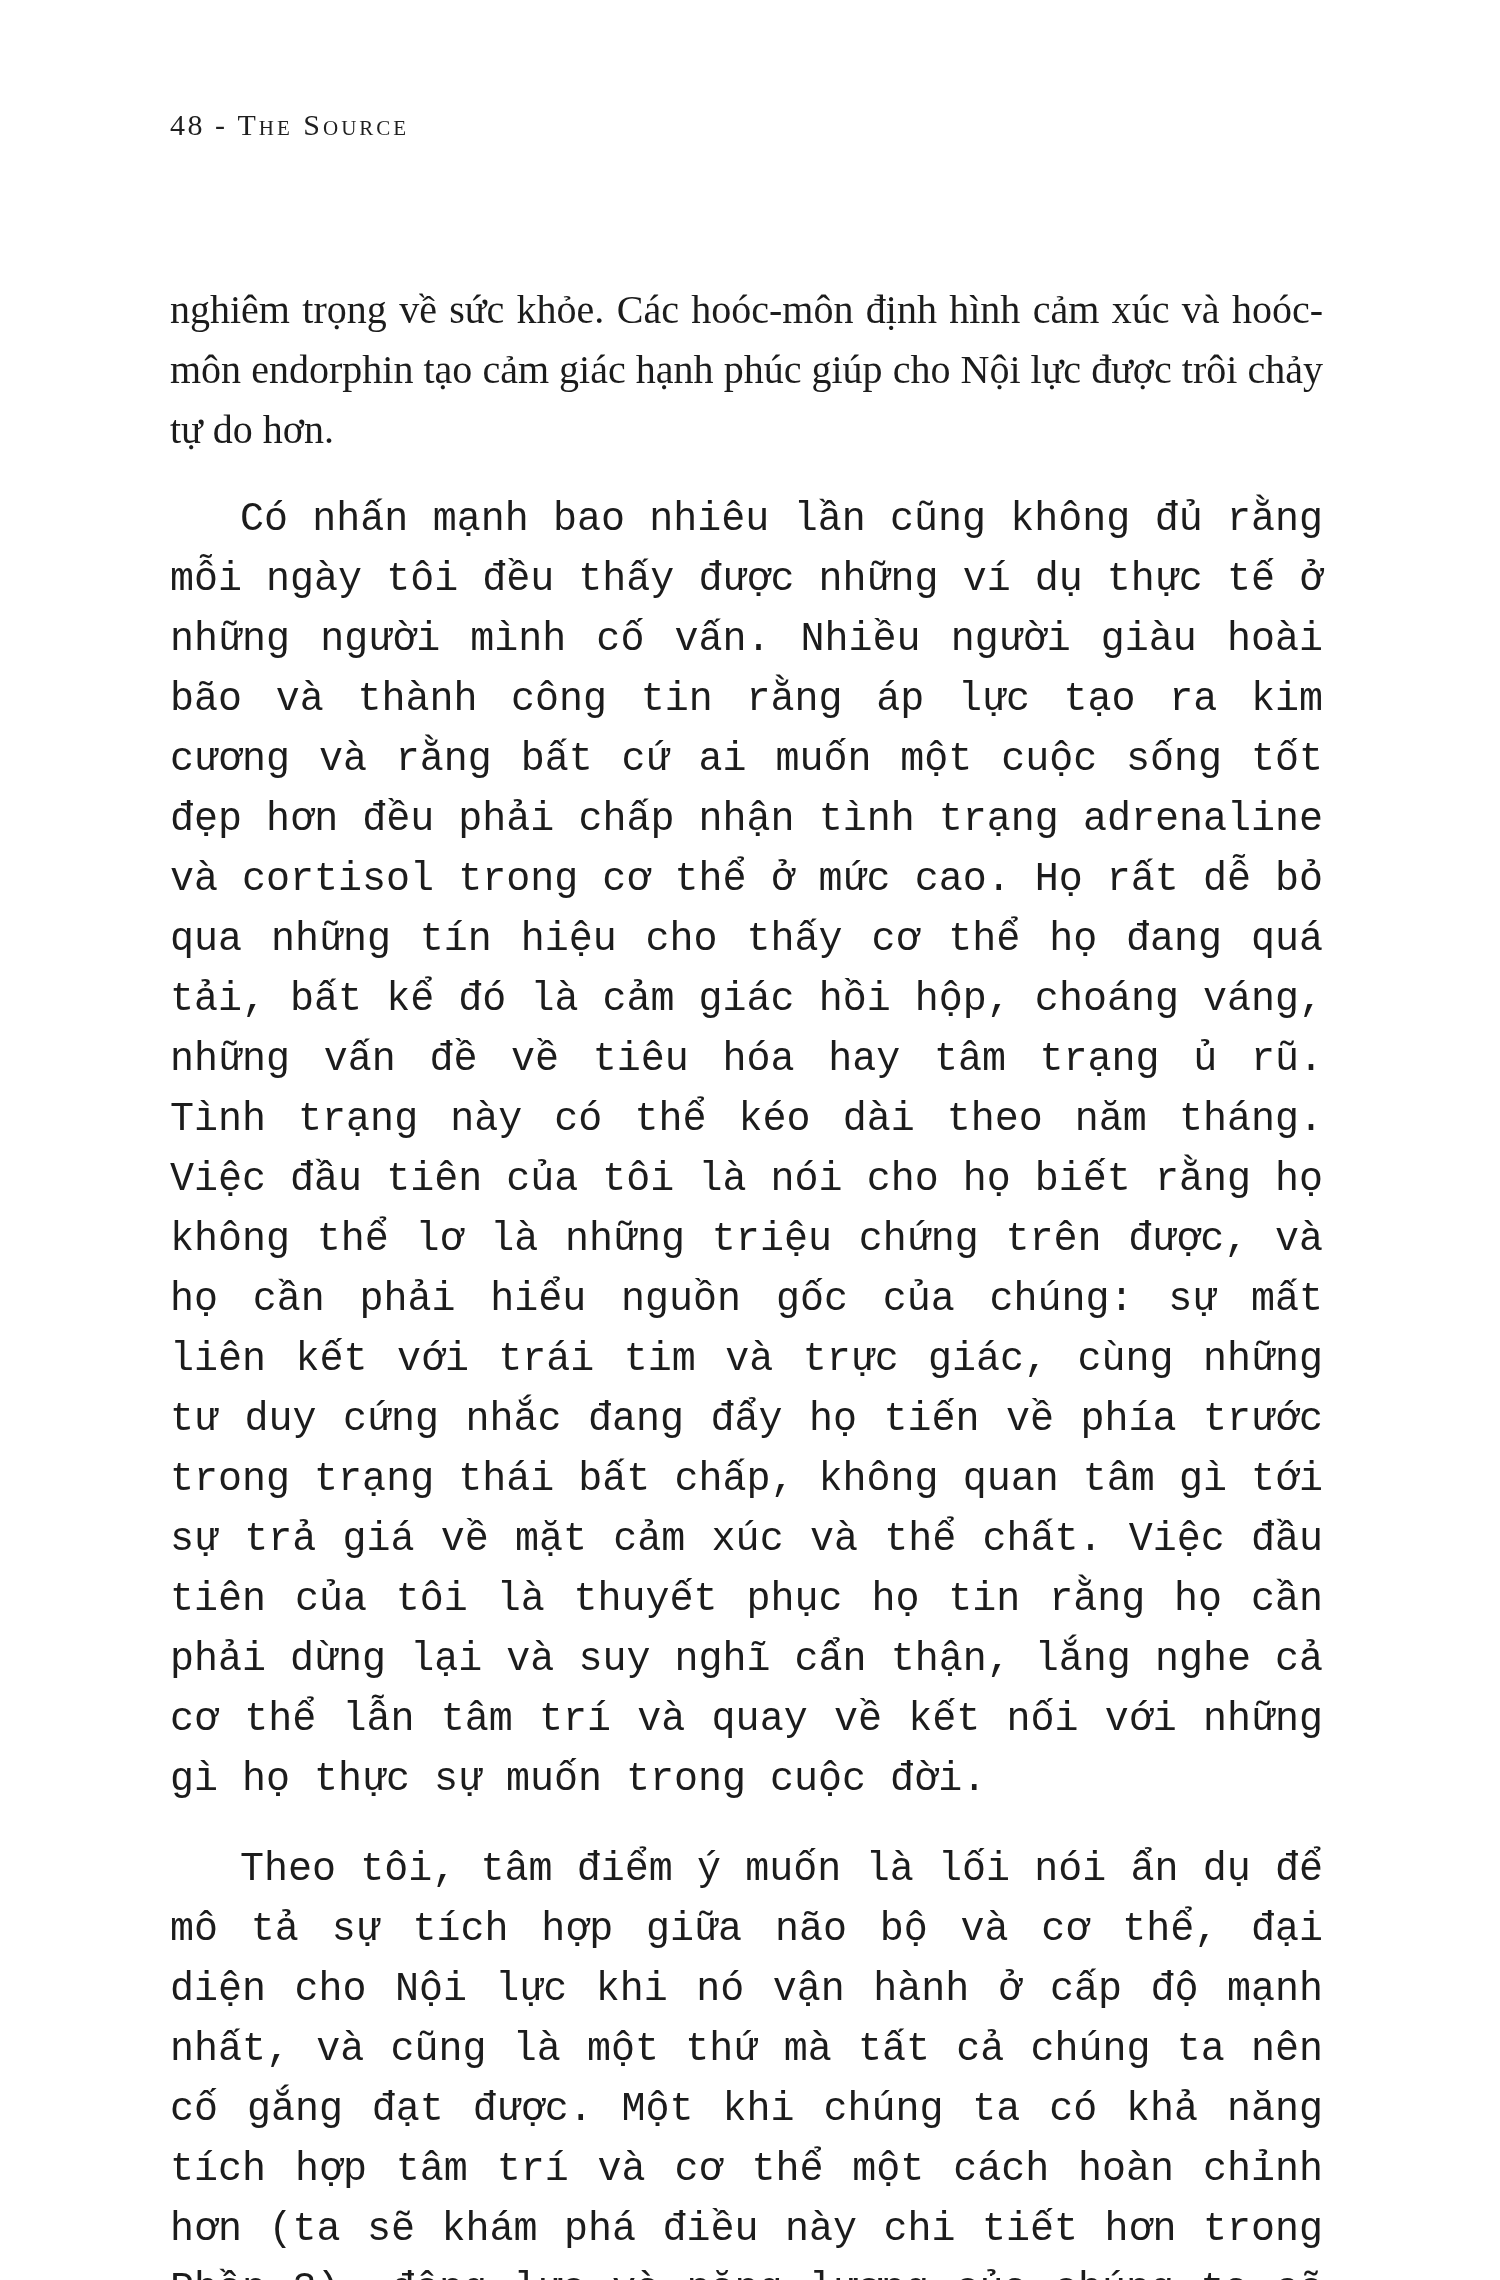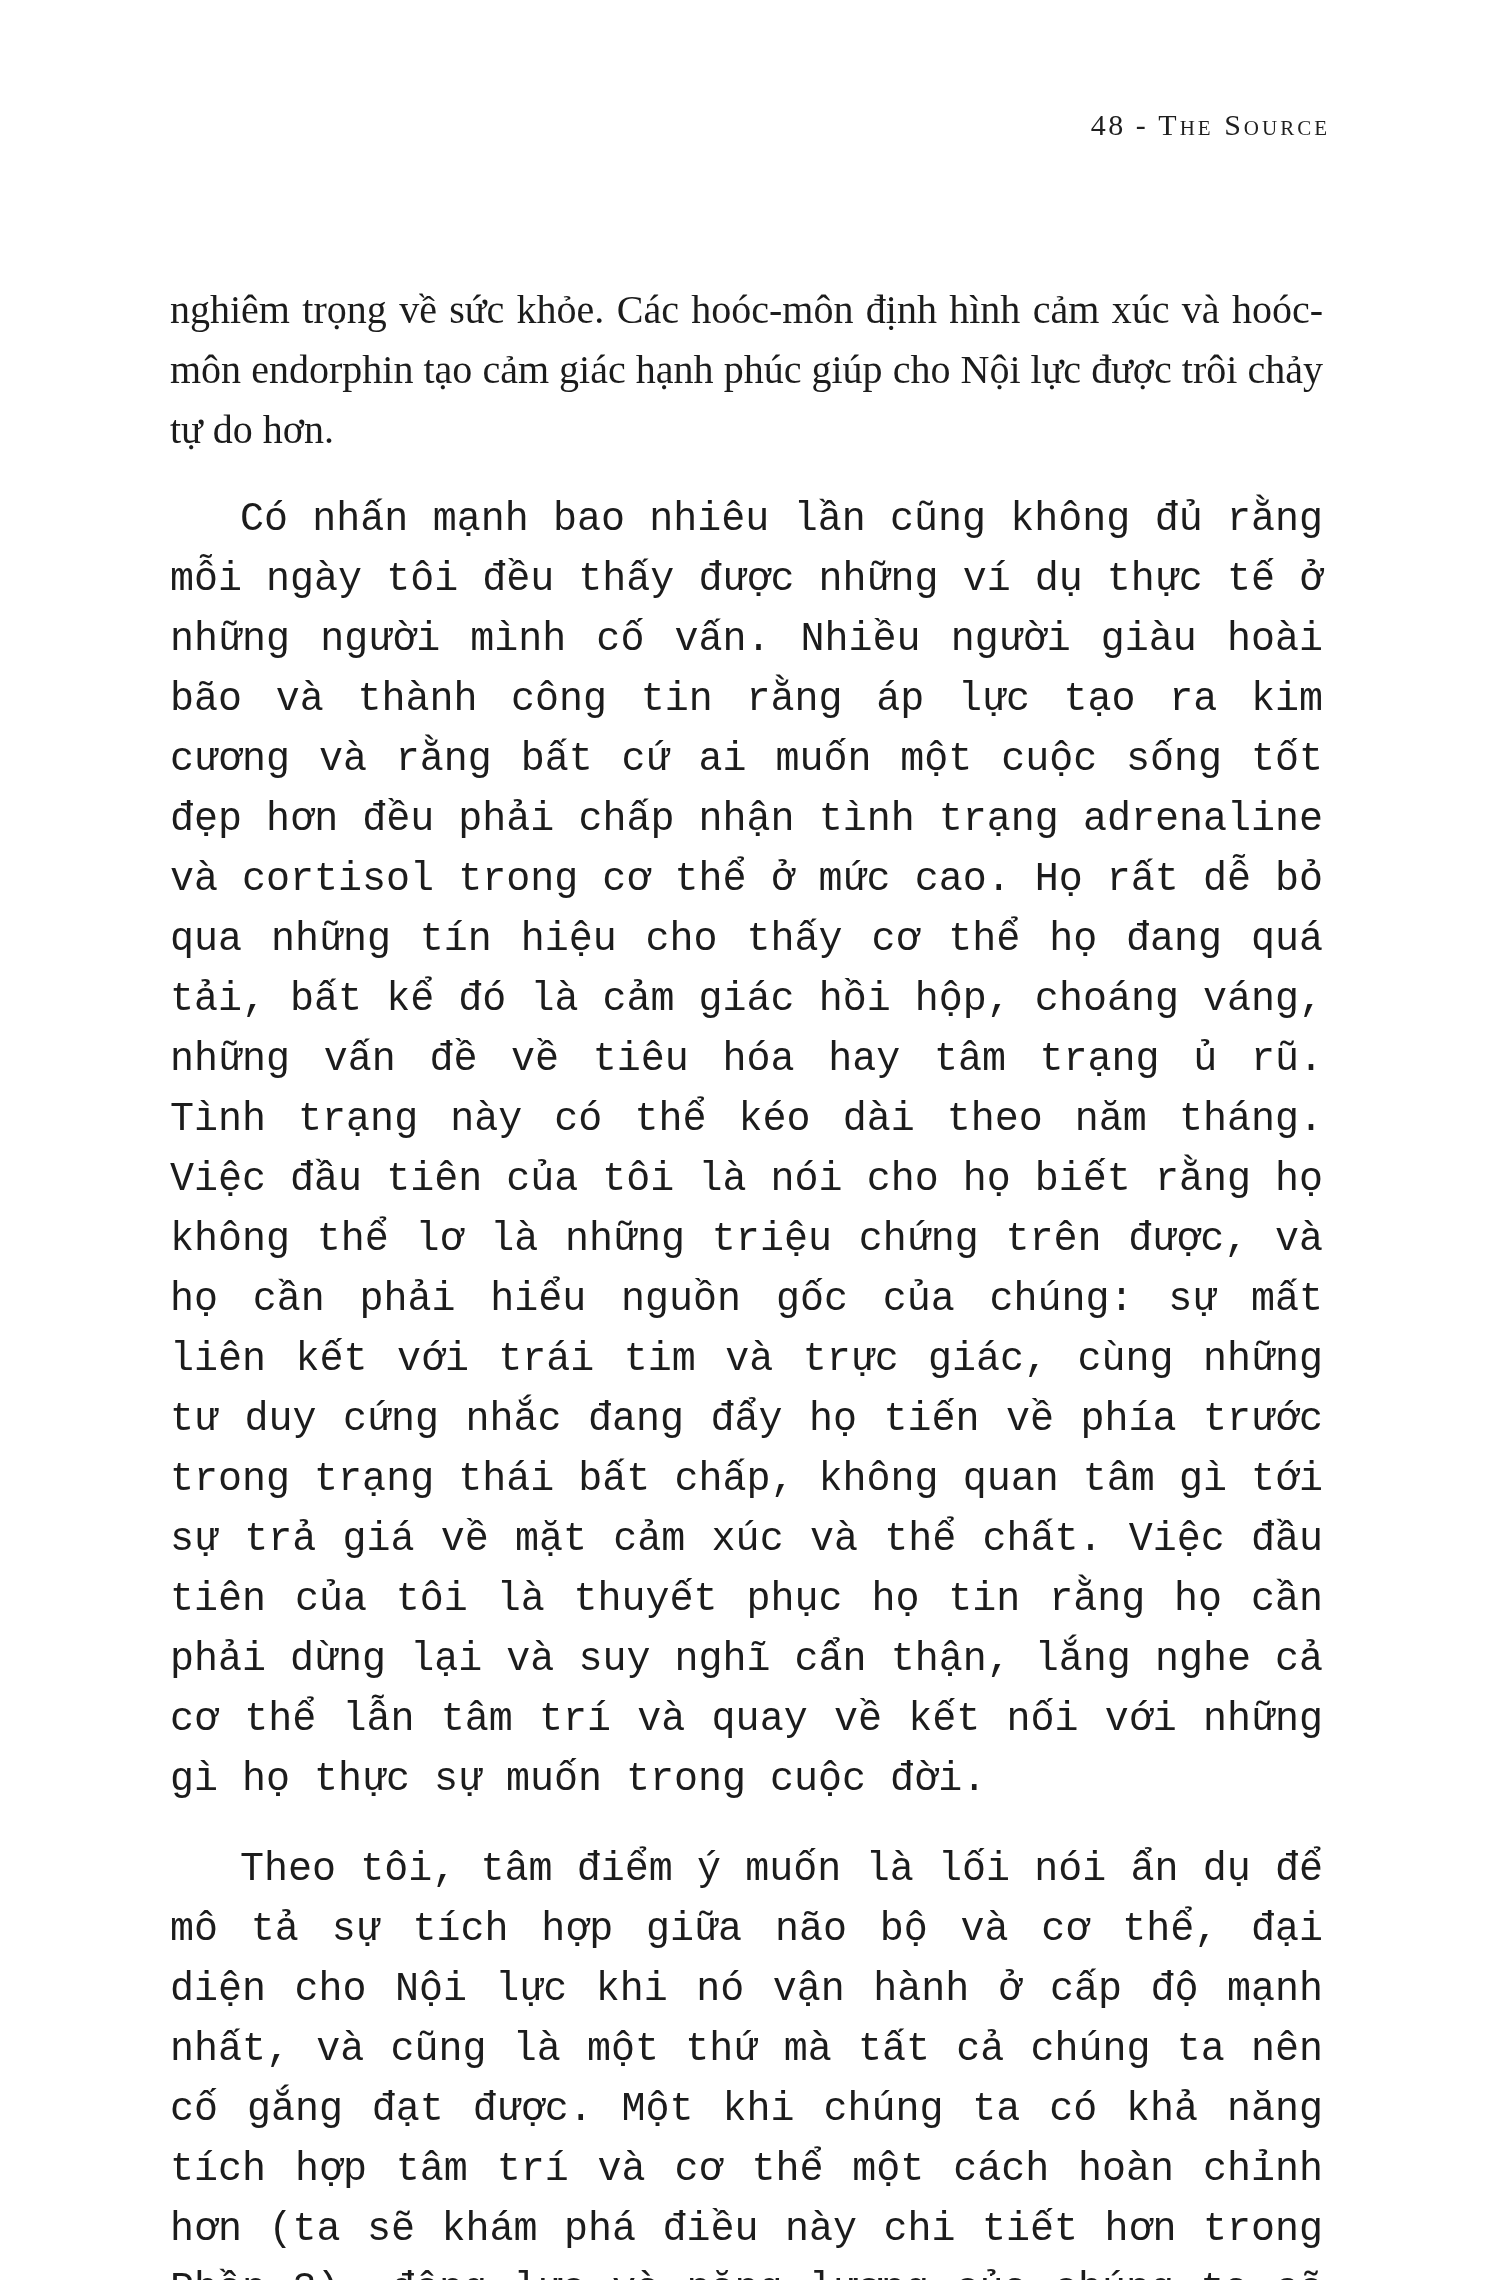--- a/index.html
+++ b/index.html
@@ -18,21 +18,20 @@
     font-family: "Liberation Serif", "DejaVu Serif", serif;
     color: #1c1c1c;
     overflow: hidden;
   }
   .running-head {
     font-size: 30px;
     letter-spacing: 2.5px;
     color: #1f1f1f;
     margin: 0 0 138px 0;
     white-space: nowrap;
-    text-align: right;
   }
   .running-head .small-caps {
     font-variant: small-caps;
     letter-spacing: 3px;
   }
   .body-text {
     font-size: 40px;
     line-height: 60px;
     text-align: justify;
   }

